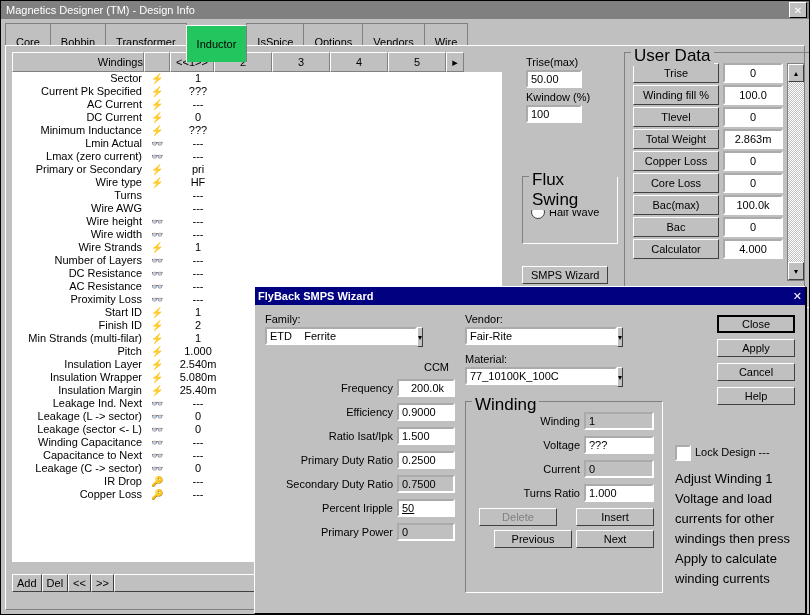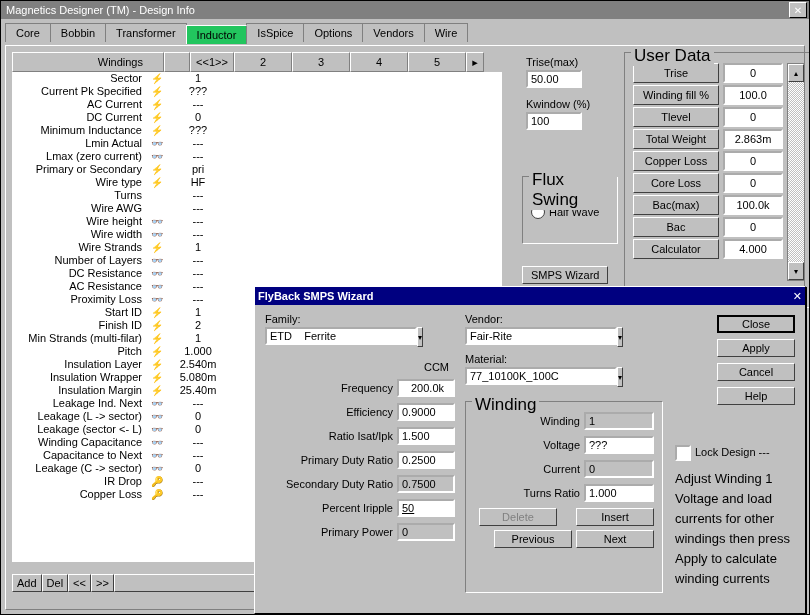--- a/index.html
+++ b/index.html
@@ -2,27 +2,27 @@
 <html><head>
 <meta charset="utf-8">
 <style>
 html,body{margin:0;padding:0;font-family:"MS Sans Serif",Tahoma,Arial,sans-serif;font-size:11px;color:#000;background:#c0c0c0}
 .window{position:relative;width:810px;height:615px;background:#c0c0c0;border:1px solid #000;box-sizing:border-box;overflow:hidden}
 .titlebar{height:18px;background:#808080;color:#fff;display:flex;align-items:center;padding:0 2px}
 .titlebar .title{flex:1;padding-left:3px}
 .titlebar .tb-btn{width:16px;height:14px;background:#c0c0c0;border:1px solid #fff;border-right-color:#000;border-bottom-color:#000;display:flex;align-items:center;justify-content:center;font-size:10px;margin-left:2px}
 .client{position:absolute;top:18px;left:0;right:0;bottom:0;background:#c0c0c0}
 .tabs{display:flex;padding:4px 4px 0 4px}
-.tab{padding:3px 10px;border:1px solid #808080;border-bottom:none;background:#c0c0c0;margin-right:-1px;cursor:default}
+.tab{padding:12px 10px;border:1px solid #808080;border-bottom:none;background:#c0c0c0;margin-right:-1px;cursor:default}
 .tab.active{background:#22c55e;border-top-color:#fff;border-left-color:#fff;position:relative;top:2px;z-index:2}
 .tabpanel{position:absolute;top:26px;left:4px;right:4px;bottom:4px;border:1px solid #fff;border-right-color:#808080;border-bottom-color:#808080;background:#c0c0c0}
 .windings{position:absolute;top:6px;left:6px;width:490px;height:540px}
 .grid-head{display:flex;height:20px}
 .gh-cell{border:1px solid #808080;border-top-color:#fff;border-left-color:#fff;background:#c0c0c0;display:flex;align-items:center;justify-content:center;font-size:11px}
-.ghA{width:130px;justify-content:flex-end;padding-right:20px}
+.ghA{width:130px;justify-content:flex-end;padding-right:0}
 .ghIcon{width:24px}
 .ghNav{width:42px}
 .ghCol{width:56px}
 .ghScroll{width:16px}
 .grid-body{position:absolute;top:20px;left:0;width:490px;height:490px;background:#fff;overflow:hidden}
 .row{display:flex;height:13px;line-height:13px}
 .cA{width:130px;text-align:right;padding-right:4px;white-space:nowrap;overflow:hidden}
 .cB{width:24px;text-align:center;color:#808000;font-size:10px}
 .cC{width:56px;text-align:center}
 .bottom-btns{position:absolute;left:0;bottom:0;display:flex}
@@ -263,21 +263,21 @@
           <span class="btn btn-sm">Del</span>
           <span class="btn btn-sm">&lt;&lt;</span>
           <span class="btn btn-sm">&gt;&gt;</span>
           <span class="btn btn-sm" style="width:350px"></span>
         </div>
       </div>
 
       <div style="position:absolute;left:520px;top:10px;width:80px">
         <div>Trise(max)</div>
         <input class="tinput" style="width: 56px; margin-top: 2px;" value="50.00">
-        <div style="margin-top:10px">Kwindow (%)</div>
+        <div style="margin-top:3px">Kwindow (%)</div>
         <input class="tinput" style="width: 56px; margin-top: 2px;" value="100">
       </div>
 
       <div class="group" style="left:516px;top:130px;width:78px;height:48px">
         <div class="legend">Flux Swing</div>
         <div class="radio">
             <span class="dot checked"></span>
             <span>Full Wave</span>
           </div>
         <div class="radio">

